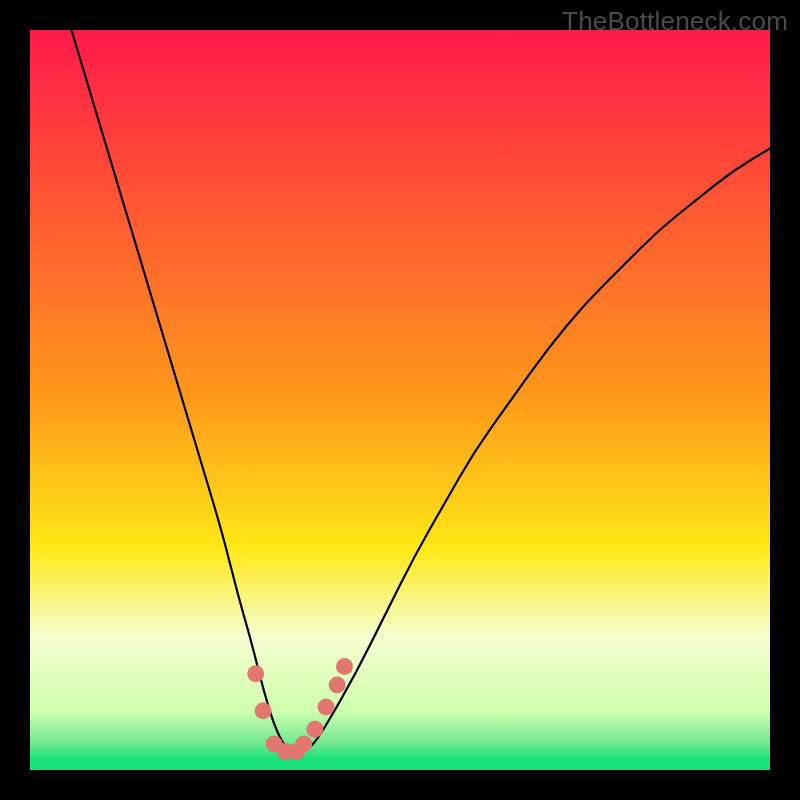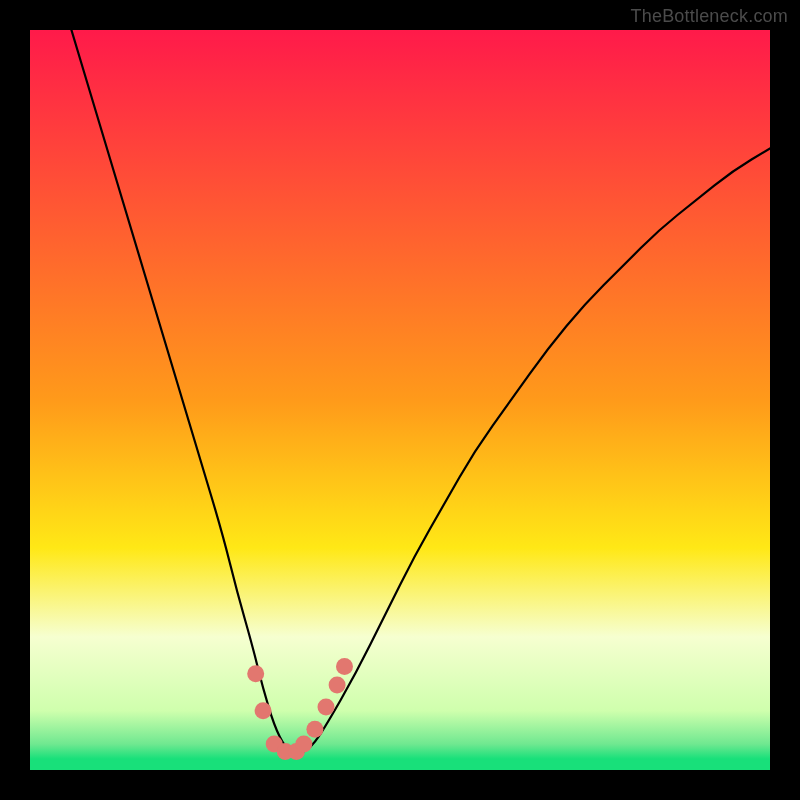--- a/index.html
+++ b/index.html
@@ -40,21 +40,21 @@
     top: 0;
     width: 740px;
     height: 740px;
     overflow: visible;
   }
   .watermark {
     position: absolute;
     top: 6px;
     right: 12px;
     color: #4b4b4b;
-    font-size: 18px;
+    font-size: 26px;
     font-weight: 400;
     letter-spacing: 0.2px;
     margin-left: 12px;
   }
 </style>
 </head>
 <body>
 
 <div class="frame">
   <div class="plot-area">

